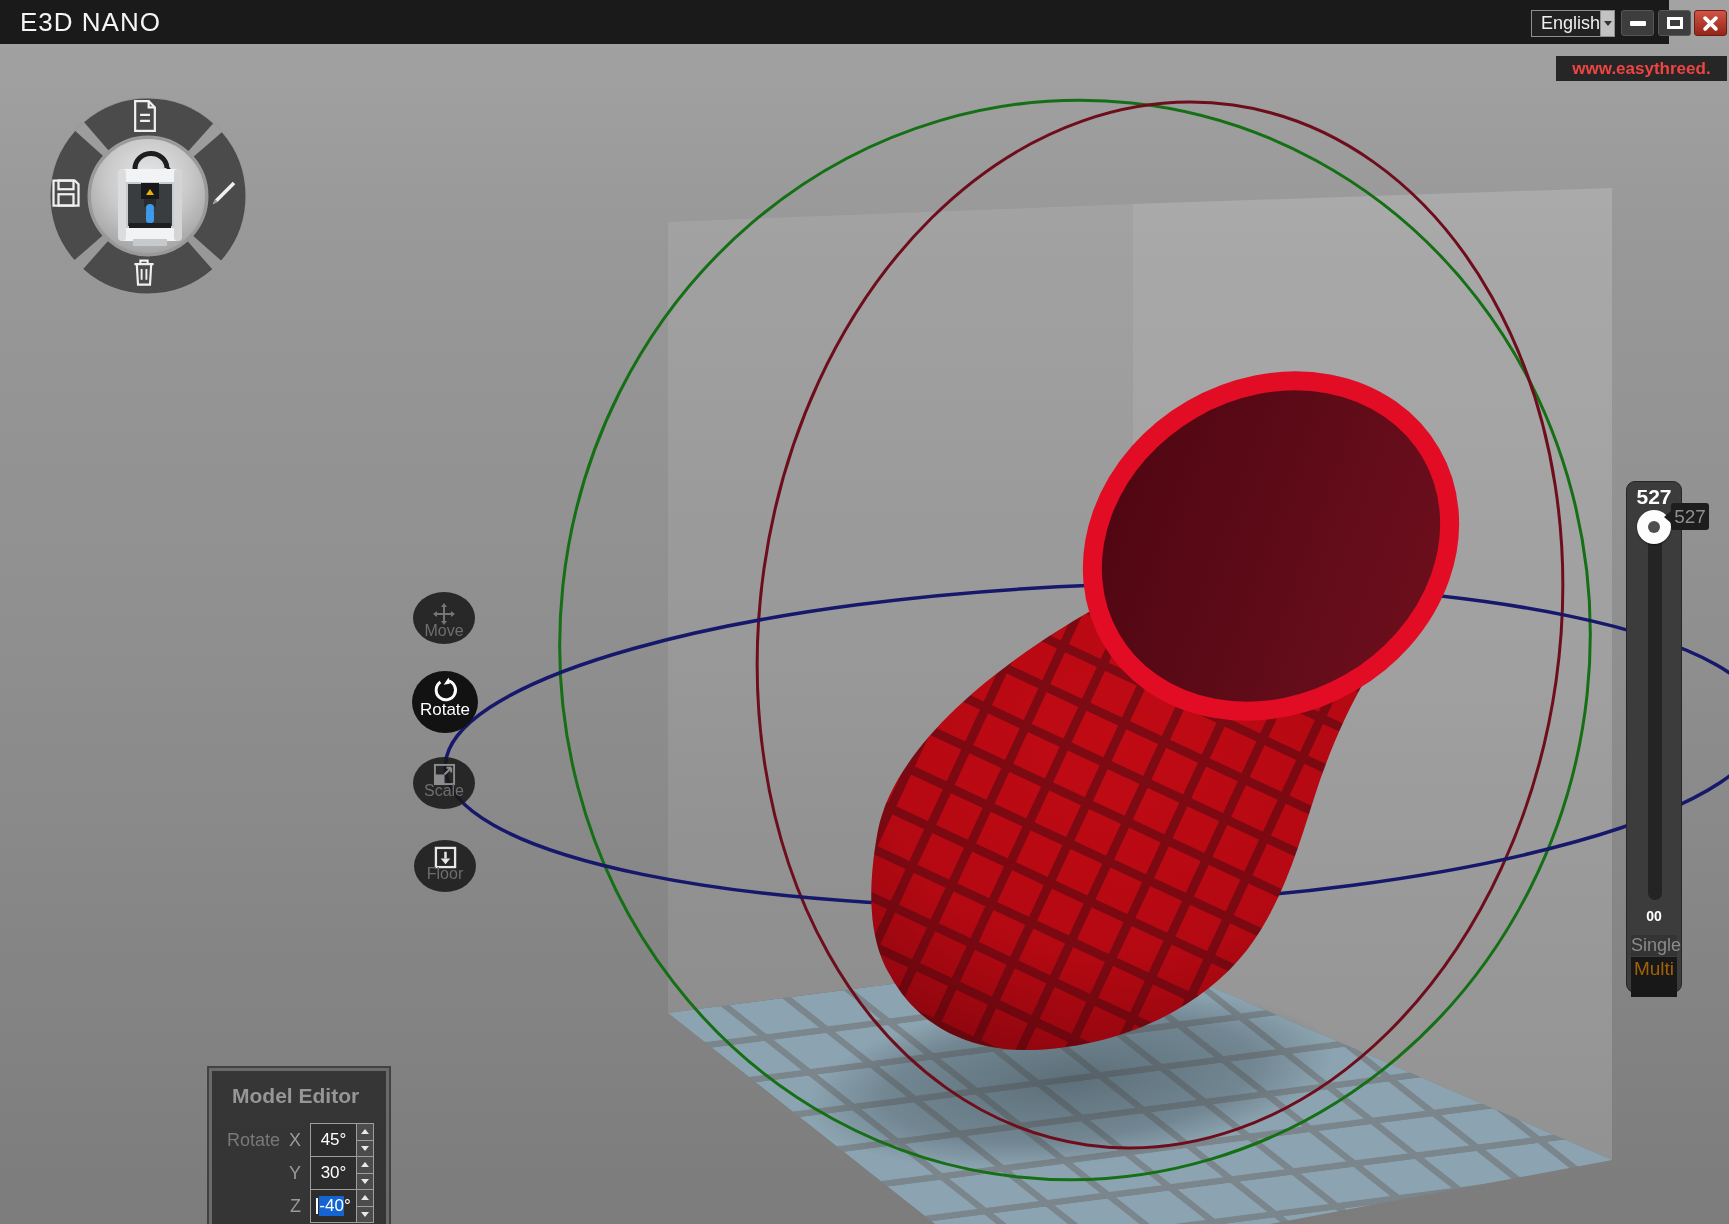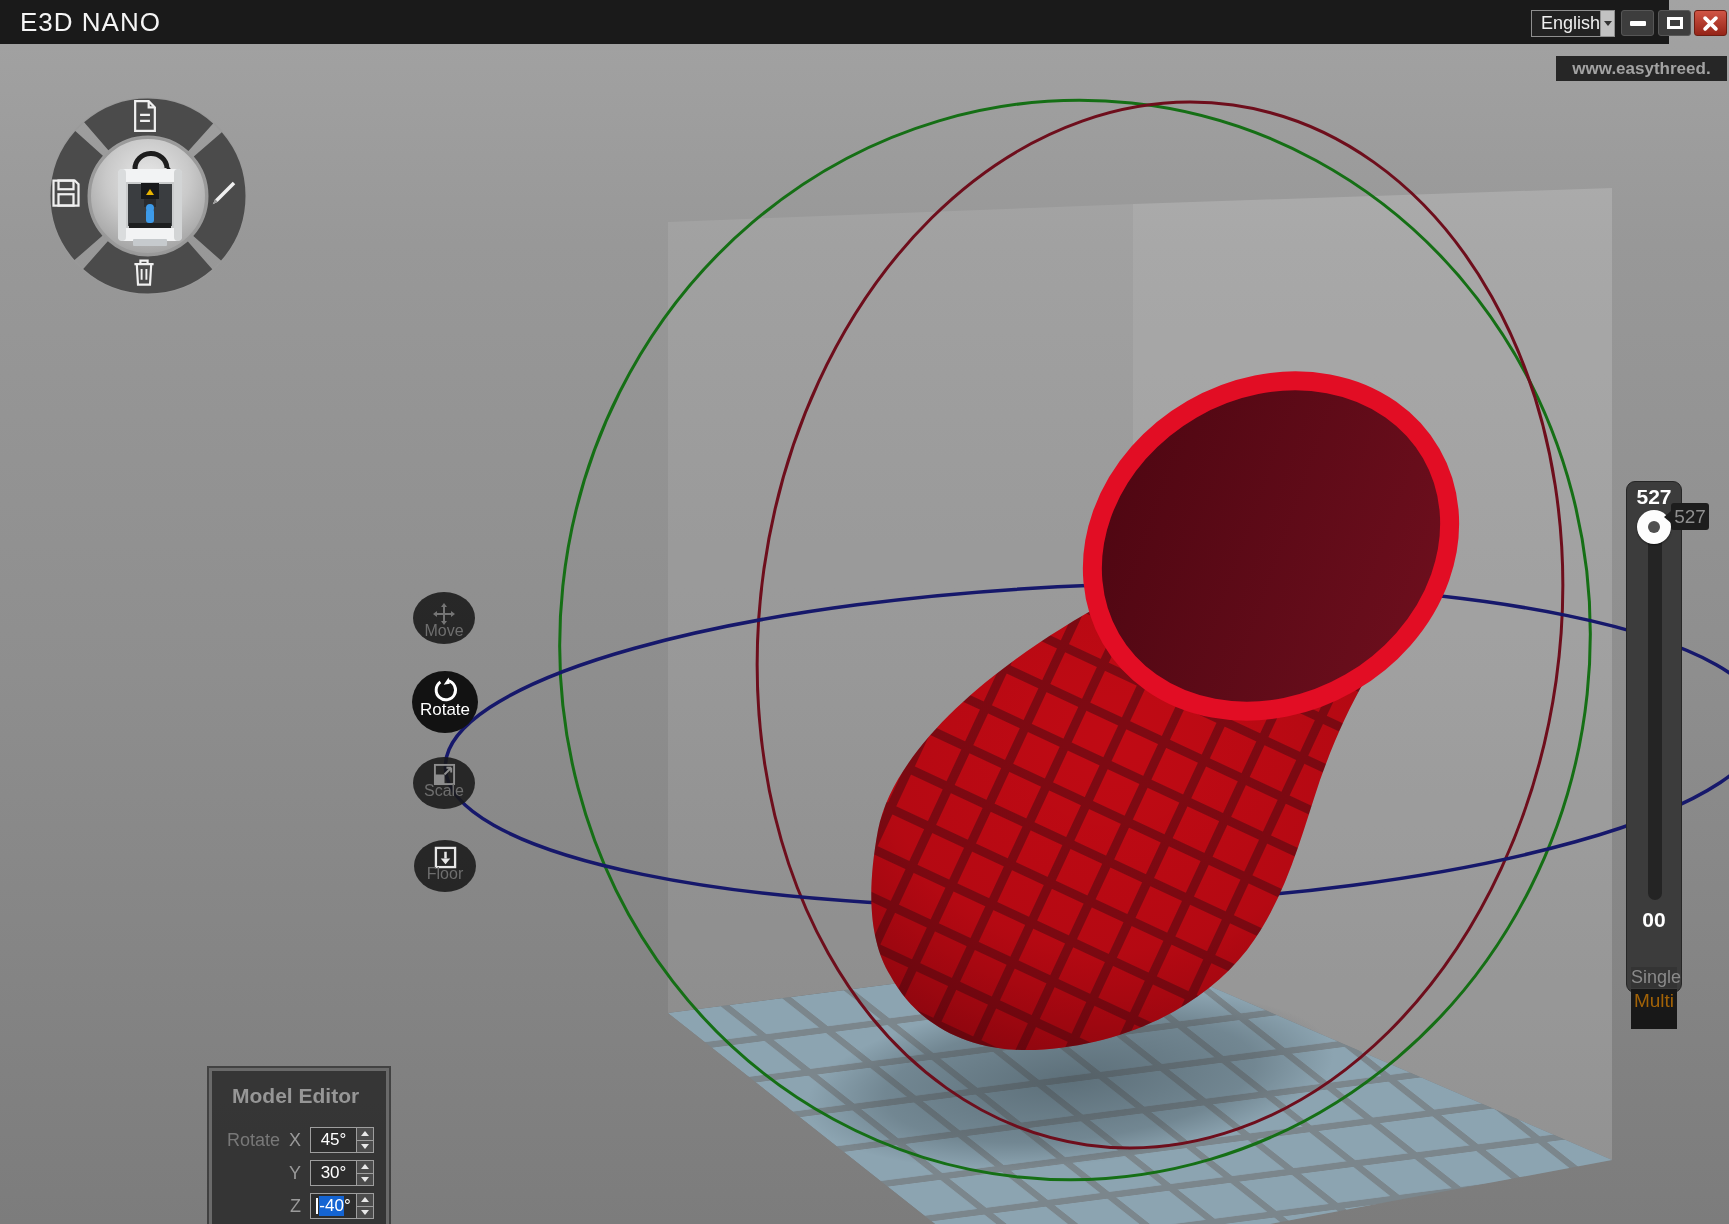--- a/index.html
+++ b/index.html
@@ -18,21 +18,21 @@
   .lang-arrow{width:16px;height:100%;background:#c2c2c2;border-left:1px solid #8f8f8f;display:flex;align-items:center;justify-content:center;}
   .lang-arrow i{width:0;height:0;border-left:4px solid transparent;border-right:4px solid transparent;border-top:5px solid #333;}
   .winbtn{position:absolute;top:10px;width:33px;height:26px;border-radius:3px;display:flex;align-items:center;justify-content:center;}
   .winbtn.min{left:1621px;background:#3d3d3d;border:1px solid #565656;}
   .winbtn.max{left:1658px;background:#3d3d3d;border:1px solid #565656;}
   .winbtn.close{left:1694px;background:linear-gradient(180deg,#d05545,#952418);border:1px solid #6e1d12;}
   .min-glyph{width:16px;height:5px;background:#fff;border-radius:1px;}
   .max-glyph{width:16px;height:12px;border:3px solid #fff;}
 
   
-  .watermark{position:absolute;left:1556px;top:56px;width:171px;height:25px;background:#262626;color:#a3a3a3;
+  .watermark{position:absolute;left:1556px;top:56px;width:171px;height:25px;background:#262626;color:#ef4444;
     font-weight:bold;font-size:17px;display:flex;align-items:center;justify-content:center;z-index:20;}
 
   
   .radial{position:absolute;left:49px;top:97px;width:198px;height:198px;z-index:20;}
   .radial svg{position:absolute;left:0;top:0;}
   .radial-icon{position:absolute;width:36px;height:36px;display:flex;align-items:center;justify-content:center;}
   .radial-icon.n{left:81px;top:3px;}
   .radial-icon.w{left:2px;top:81px;}
   .radial-icon.e{left:160px;top:81px;}
   .radial-icon.s{left:81px;top:160px;}
@@ -50,37 +50,37 @@
   .tool.scale{left:413px;top:757px;}
   .tool.floor{left:414px;top:840px;}
 
   
   .slider{position:absolute;left:1626px;top:481px;width:56px;height:512px;background:#3c3c3c;
     border:1px solid #262626;border-radius:9px;z-index:20;}
   .slider-max{margin-top:3px;text-align:center;color:#fff;font-size:21px;font-weight:bold;}
   .groove{position:absolute;left:21px;top:30px;width:14px;height:388px;background:#242424;border-radius:7px;}
   .knob{position:absolute;left:10px;top:28px;width:34px;height:34px;border-radius:50%;background:#fdfdfd;box-shadow:0 1px 2px rgba(0,0,0,.5);}
   .knob::after{content:"";position:absolute;left:11px;top:11px;width:12px;height:12px;border-radius:50%;background:#4f4f4f;}
-  .slider-min{position:absolute;top:426px;width:100%;text-align:center;color:#fff;font-size:21px;font-weight:bold;}
-  .mode{position:absolute;left:4px;width:46px;text-align:center;margin-top:32px;}
+  .slider-min{position:absolute;top:426px;width:100%;text-align:center;color:#fff;font-size:14px;font-weight:bold;}
+  .mode{position:absolute;left:4px;width:46px;text-align:center;}
   .mode.single{top:453px;height:21px;line-height:21px;background:#343434;color:#8a8a8a;font-size:18px;}
   .mode.multi{top:475px;height:40px;line-height:24px;background:#181818;color:#a16207;font-size:19px;}
   .slider-tip{position:absolute;left:1671px;top:503px;width:38px;height:27px;background:#1d1d1d;border-radius:3px;
     color:#8f8f8f;font-size:19px;display:flex;align-items:center;justify-content:center;z-index:21;}
   .slider-tip::before{content:"";position:absolute;left:-7px;top:8px;border-top:6px solid transparent;border-bottom:6px solid transparent;border-right:7px solid #1d1d1d;}
 
   
   .panel{position:absolute;left:209px;top:1068px;width:180px;height:170px;background:rgba(46,46,46,0.9);
     border:3px solid #6a6a6a;box-shadow:0 0 0 2px rgba(15,15,15,0.55);z-index:20;}
   .panel-title{margin:13px 0 8px 20px;font-size:21px;font-weight:bold;color:#969696;}
   .erow{position:absolute;left:0;width:100%;height:26px;display:flex;align-items:center;justify-content:flex-end;padding-right:12px;gap:9px;}
   .erow.r1{top:56px;} .erow.r2{top:89px;} .erow.r3{top:122px;}
   .grp{font-size:18px;color:#787878;}
   .axis{font-size:18px;color:#9a9a9a;}
-  .spin-input{width:64px;height:26px;background:#2d2d2d;border:1px solid #9e9e9e;display:flex;}
+  .spin-input{width:64px;height:34px;background:#2d2d2d;border:1px solid #9e9e9e;display:flex;}
   .val{flex:1;display:flex;align-items:center;justify-content:center;color:#fff;font-size:17px;}
   .caret{display:inline-block;width:2px;height:16px;background:#fff;margin-right:1px;}
   .sel{background:#1464d2;color:#fff;}
   .spin{width:17px;border-left:1px solid #9e9e9e;display:flex;flex-direction:column;}
   .spin div{flex:1;background:#4c4c4c;display:flex;align-items:center;justify-content:center;}
   .spin div:first-child{border-bottom:1px solid #9e9e9e;}
   .tri-up{width:0;height:0;border-left:4px solid transparent;border-right:4px solid transparent;border-bottom:5px solid #e8e8e8;}
   .tri-dn{width:0;height:0;border-left:4px solid transparent;border-right:4px solid transparent;border-top:5px solid #e8e8e8;}
 
   .scene{position:absolute;left:0;top:0;z-index:1;}

